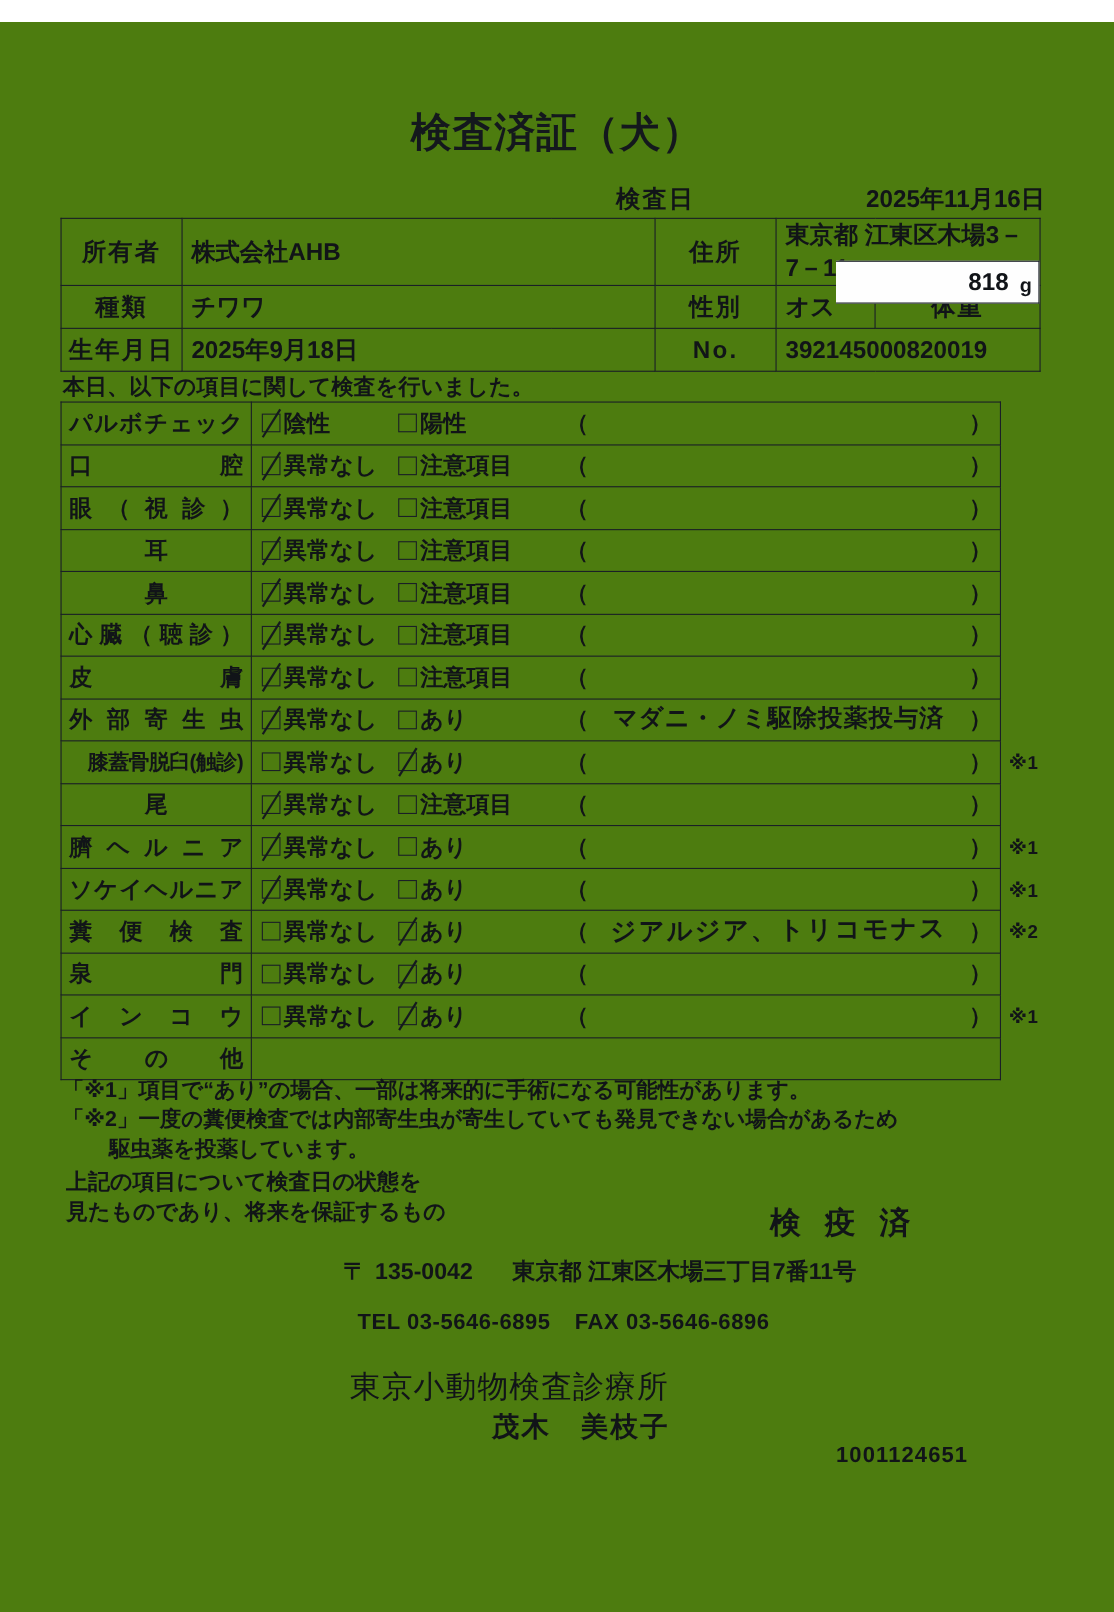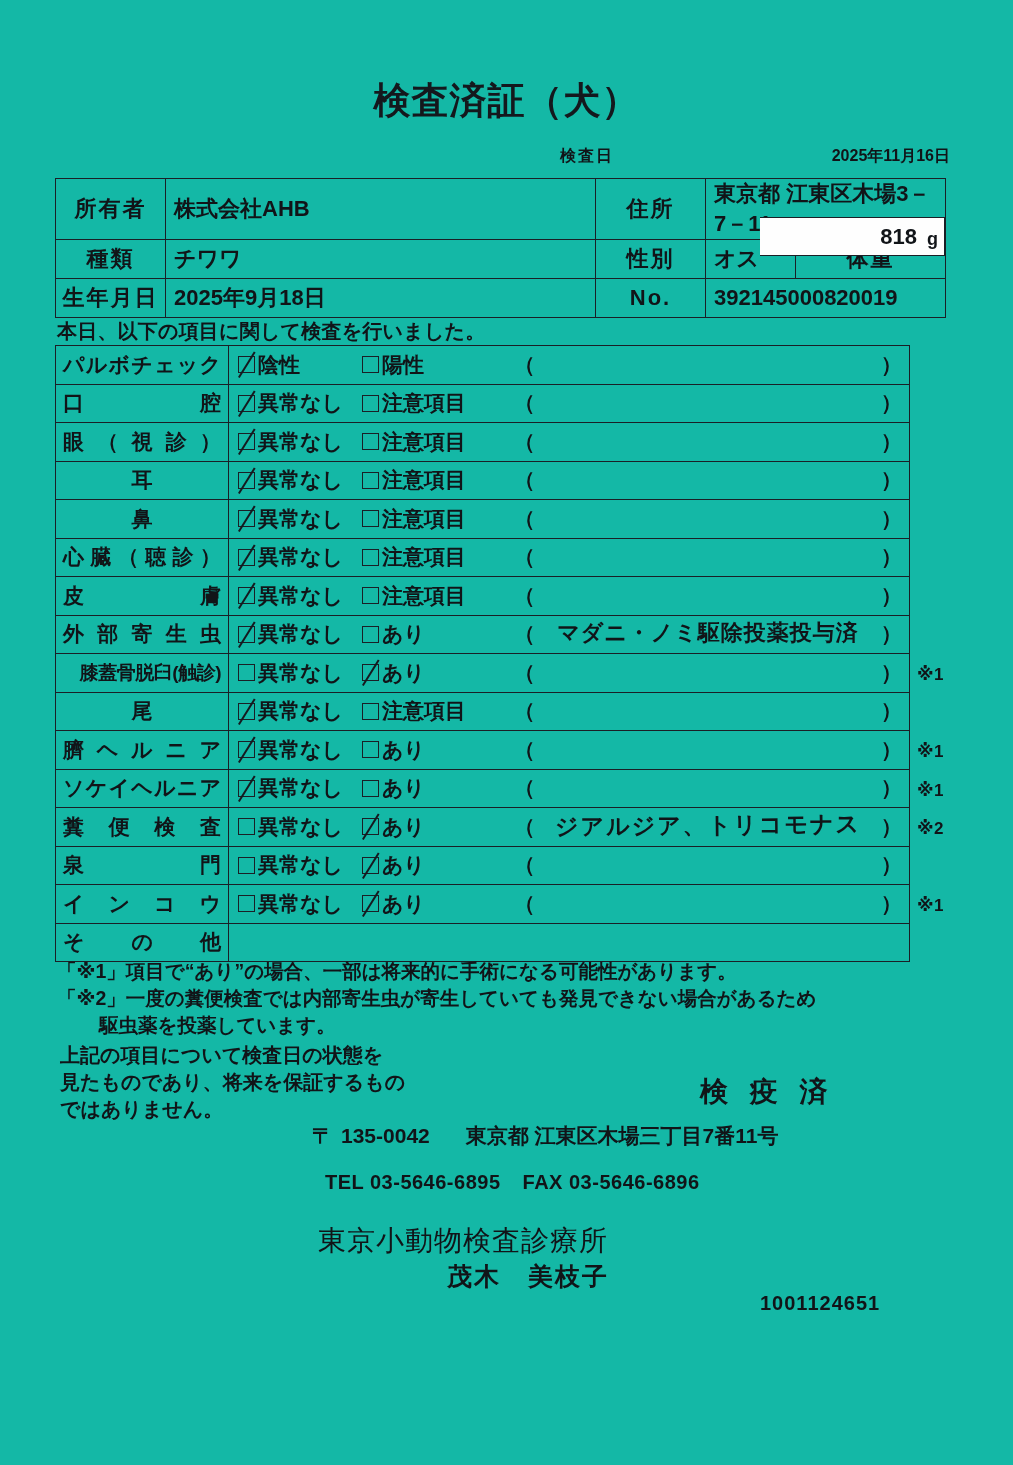--- a/index.html
+++ b/index.html
@@ -11,21 +11,22 @@
     width: 1013px;
     height: 1465px;
     position: relative;
     font-family: "Liberation Sans", "DejaVu Sans", sans-serif;
     color: #111418;
     overflow: hidden;
   }
   .page {
     position: absolute;
     inset: 0;
-    background: #14b8a6;
+    background: #4d7c0f;
+    margin-top: 20px;
   }
 
   
   .doc-title {
     position: absolute;
     top: 76px;
     left: 0;
     width: 1013px;
     text-align: center;
     font-size: 37px;
@@ -36,21 +37,21 @@
 
   
   .examdate-row {
     position: absolute;
     top: 146px;
     left: 560px;
     width: 390px;
     display: flex;
     justify-content: space-between;
     align-items: baseline;
-    font-size: 16px;
+    font-size: 22px;
     font-weight: 600;
     gap: 16px;
   }
   .examdate-row .lbl { letter-spacing: 2px; }
   .examdate-row .val { font-weight: 600; }
 
   
   .info-table {
     position: absolute;
     left: 55px;
@@ -711,21 +712,20 @@
 
   <div class="footnotes">
     <div>「※1」項目で“あり”の場合、一部は将来的に手術になる可能性があります。</div>
     <div>「※2」一度の糞便検査では内部寄生虫が寄生していても発見できない場合があるため</div>
     <span class="indent">駆虫薬を投薬しています。</span>
   </div>
 
   <div class="disclaimer">
     <div>上記の項目について検査日の状態を</div>
     <div>見たものであり、将来を保証するもの</div>
-    <div>ではありません。</div>
   </div>
 
   <div class="stamp">検 疫 済</div>
 
   <div class="addr-line">
     <span class="zip-mark">〒</span><span class="zip">135-0042</span><span>東京都 江東区木場三丁目7番11号</span>
   </div>
   <div class="tel-line">
     <span>TEL 03-5646-6895</span><span class="fax">FAX 03-5646-6896</span>
   </div>

